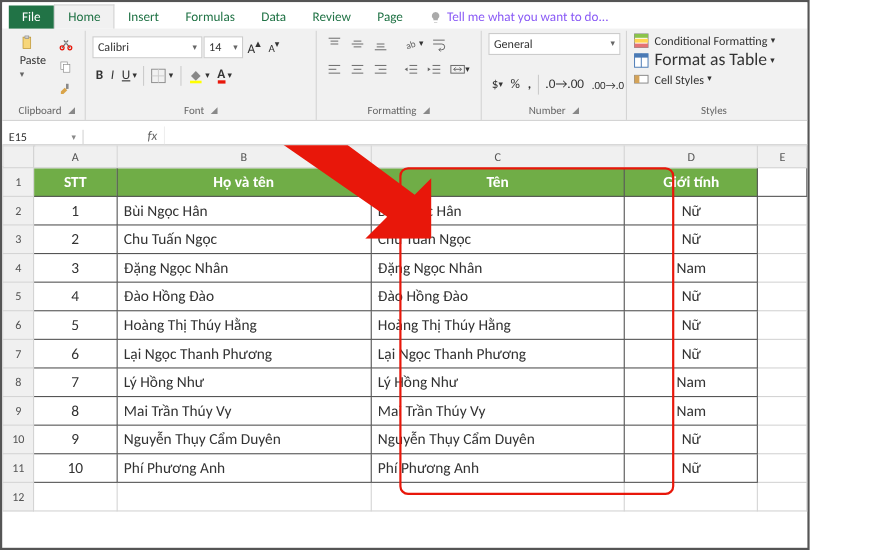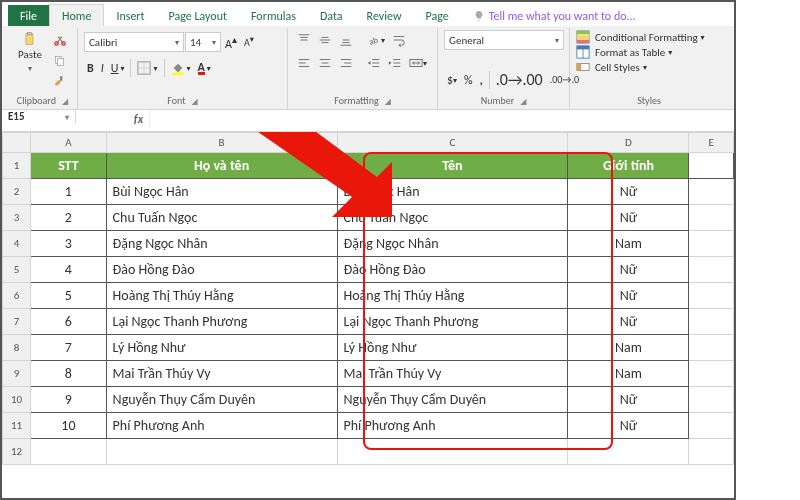--- a/index.html
+++ b/index.html
@@ -18,25 +18,25 @@
   .ribbon { background: #f1f1f1; border-bottom: 1px solid #d4d4d4; height: 84px; display: flex; padding: 2px 6px 0; }
   .group { border-right: 1px solid #d4d4d4; padding: 2px 6px 0; display: flex; flex-direction: column; justify-content: space-between; }
   .group-body { display: flex; align-items: flex-start; gap: 4px; }
   .group-label { text-align: center; font-size: 10px; color: #666; padding: 2px 0; display:flex; justify-content:center; align-items:center; gap:2px;}
   .group-label .corner { font-size:8px; color:#888; margin-left:4px; }
   .btn { display: flex; align-items: center; justify-content: center; padding: 2px; border: 1px solid transparent; cursor: pointer; }
   .stack { display: flex; flex-direction: column; gap: 1px; }
   .row { display: flex; align-items: center; gap: 1px; }
   .sel { background: #fff; border: 1px solid #ccc; height: 20px; font-size: 11px; padding: 0 4px; display:flex; align-items:center; justify-content:space-between; gap:4px; }
   .sel .caret { font-size: 8px; color: #666; }
-  .bigbtn { display:flex; flex-direction:column; align-items:center; gap:2px; padding: 2px 4px; cursor:pointer;}
+  .bigbtn { display:flex; flex-direction:column; align-items:flex-start; gap:2px; padding: 2px 4px; cursor:pointer;}
   .bigbtn .lbl { font-size:11px; }
 
   
-  .fbar { height: 22px; border-bottom: 1px solid #d4d4d4; display: flex; align-items: flex-start; background:#fff;font-weight:bold; }
+  .fbar { height: 22px; border-bottom: 1px solid #d4d4d4; display: flex; align-items: flex-end; background:#fff; }
   .namebox { width: 74px; border-right: 1px solid #d4d4d4; display:flex; align-items:center; padding:0 6px; font-size:11px; justify-content:space-between;}
   .fxbtn { width: 22px; display:flex; align-items:center; justify-content:center; font-style:italic; color:#666; border-right:1px solid #eee; padding-top:2px;}
   .fxgap { width: 52px; border-right:1px solid #d4d4d4; }
   .finput { flex:1; padding: 0 6px; }
 
   
   .grid-wrap { position: relative; height: calc(500px - 24px - 84px - 22px - 4px); overflow:hidden; }
   .corner-all { position:absolute; top:0; left:0; width:30px; height:20px; background:#f0f0f0; border-right:1px solid #ccc; border-bottom:1px solid #ccc;}
   table.sheet { border-collapse: collapse; position:absolute; top:0; left:0; }
   .sheet th, .sheet td { border: 1px solid #d4d4d4; }
@@ -66,21 +66,20 @@
 </style>
 </head>
 <body>
 
 <div class="app">
 
   <div class="tabs">
     <div class="tab file">File</div>
     <div class="tab active">Home</div>
     <div class="tab">Insert</div>
-    <div class="tab">Page Layout</div>
     <div class="tab">Formulas</div>
     <div class="tab">Data</div>
     <div class="tab">Review</div>
     <div class="tab">Page</div>
     <div class="tab tell">
       <svg viewBox="0 0 24 24">
           <path d="M9 21h6v-1H9v1zm3-19a7 7 0 00-4 12.7V17h8v-2.3A7 7 0 0012 2z"></path>
         </svg>
       <span>Tell me what you want to do...</span>
     </div>
@@ -287,21 +286,21 @@
               <span class="caret" style="font-size:8px">▾</span>
             </div>
           <div class="btn">
               <span>%</span>
             </div>
           <div class="btn">
               <span><b>,</b></span>
             </div>
           <div style="width:1px;height:18px;background:#ccc;margin:0 2px"></div>
           <div class="btn">
-              <span style="font-size:16px">.0→.00</span>
+              <span style="font-size:12px">.0→.00</span>
             </div>
           <div class="btn">
               <span style="font-size:10px">.00→.0</span>
             </div>
         </div>
       </div>
       <div class="group-label">
           <span>Number</span>
           <span class="corner">◢</span>
         </div>
@@ -318,21 +317,21 @@
             </svg>
           <span style="margin-left:4px;font-size:11px">Conditional Formatting</span>
             <span class="caret" style="font-size:8px;margin-left:2px">▾</span>
         </div>
         <div class="row" style="cursor:pointer">
           <svg class="ic" viewBox="0 0 16 16">
               <rect x="1" y="1" width="14" height="14" fill="#fff" stroke="#4a7ab5"></rect>
               <rect x="1" y="1" width="14" height="4" fill="#4a7ab5"></rect>
               <line x1="8" y1="1" x2="8" y2="15" stroke="#4a7ab5"></line>
             </svg>
-          <span style="margin-left:4px;font-size:11px">Format as Table</span>
+          <span style="margin-left:4px;font-size:16px">Format as Table</span>
             <span class="caret" style="font-size:8px;margin-left:2px">▾</span>
         </div>
         <div class="row" style="cursor:pointer">
           <svg class="ic" viewBox="0 0 16 16">
               <rect x="1" y="4" width="14" height="8" fill="#fff" stroke="#888"></rect>
               <rect x="1" y="4" width="5" height="8" fill="#d4a358"></rect>
             </svg>
           <span style="margin-left:4px;font-size:11px">Cell Styles</span>
             <span class="caret" style="font-size:8px;margin-left:2px">▾</span>
         </div>

